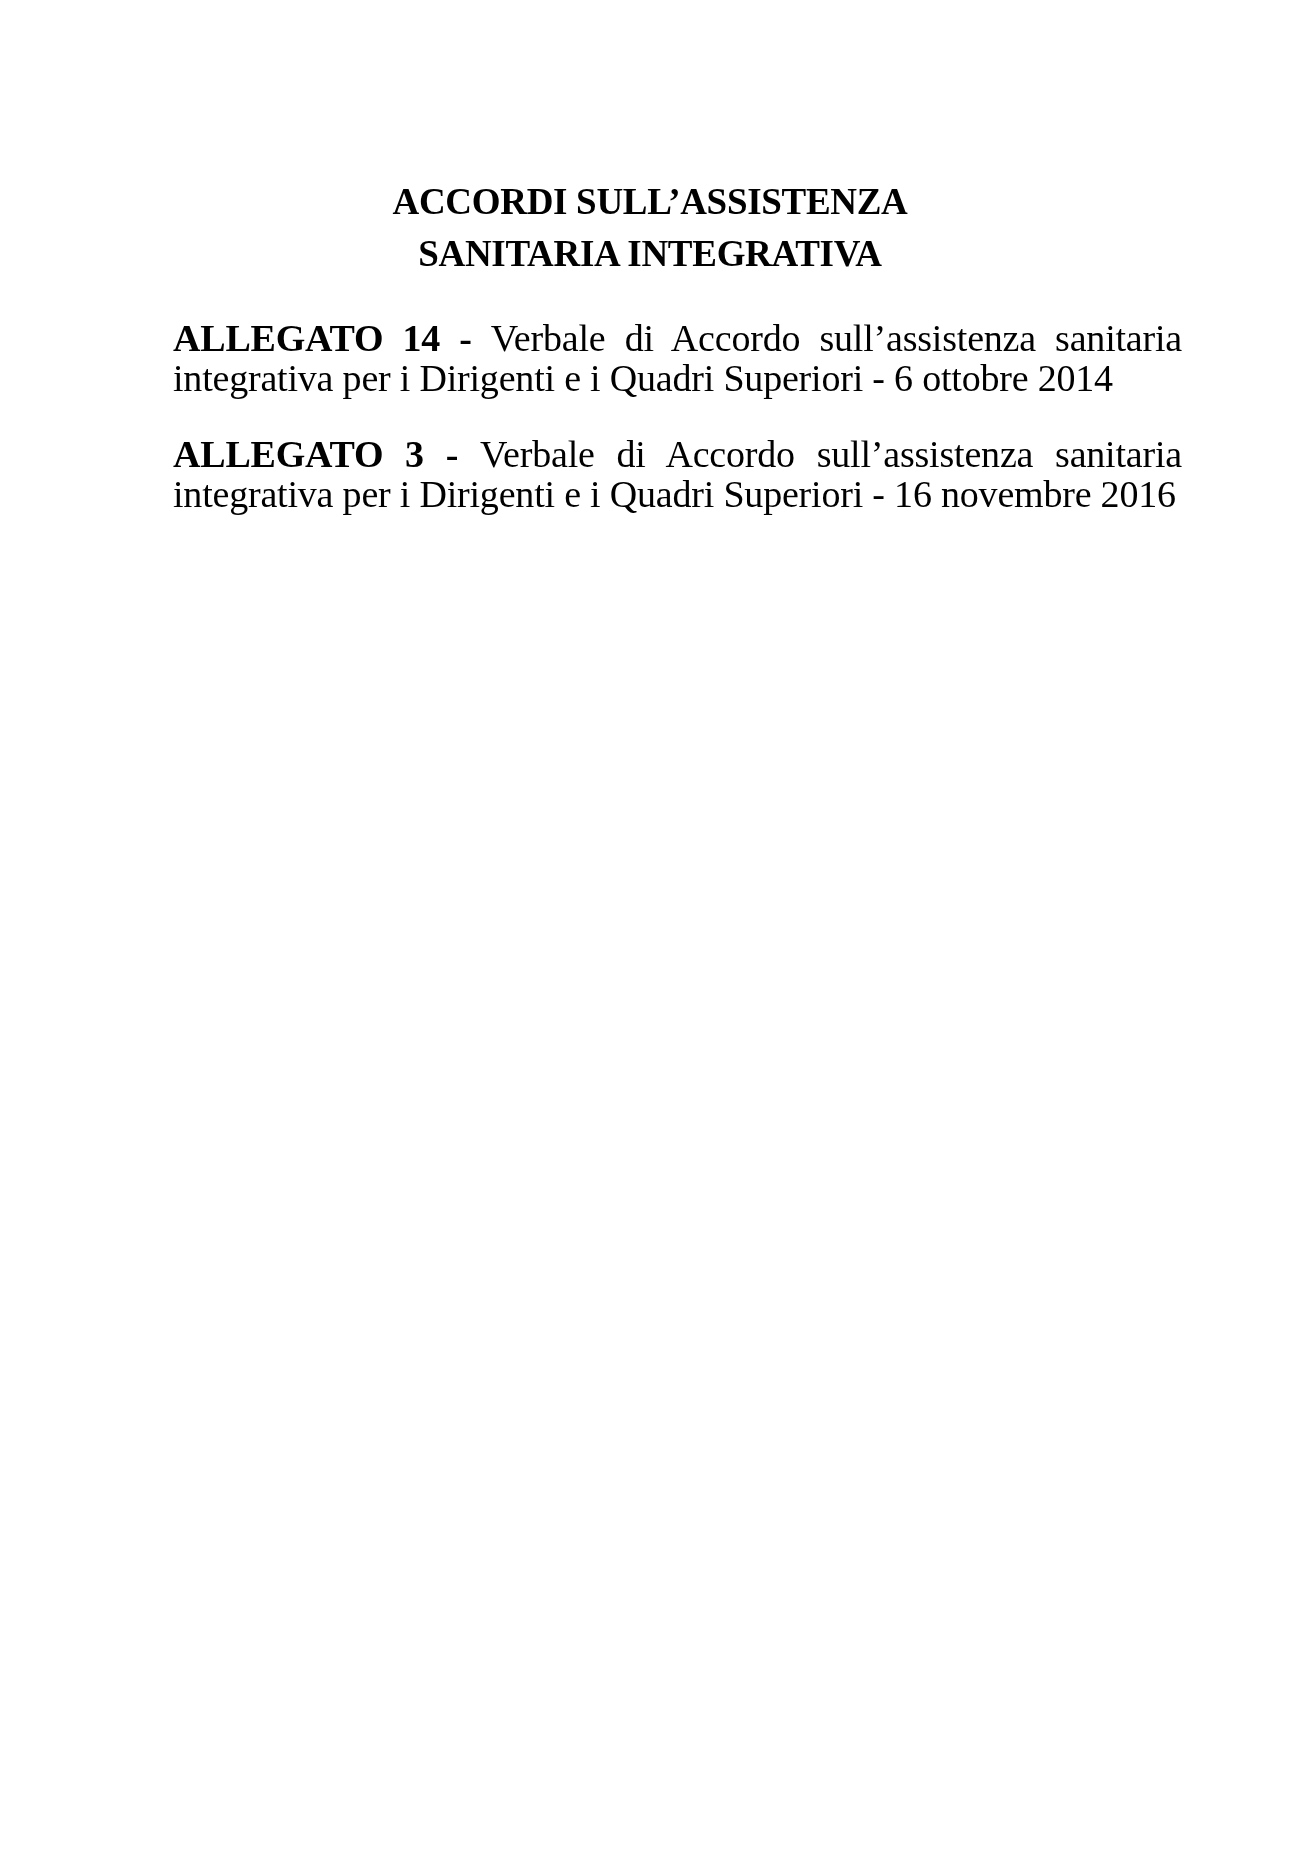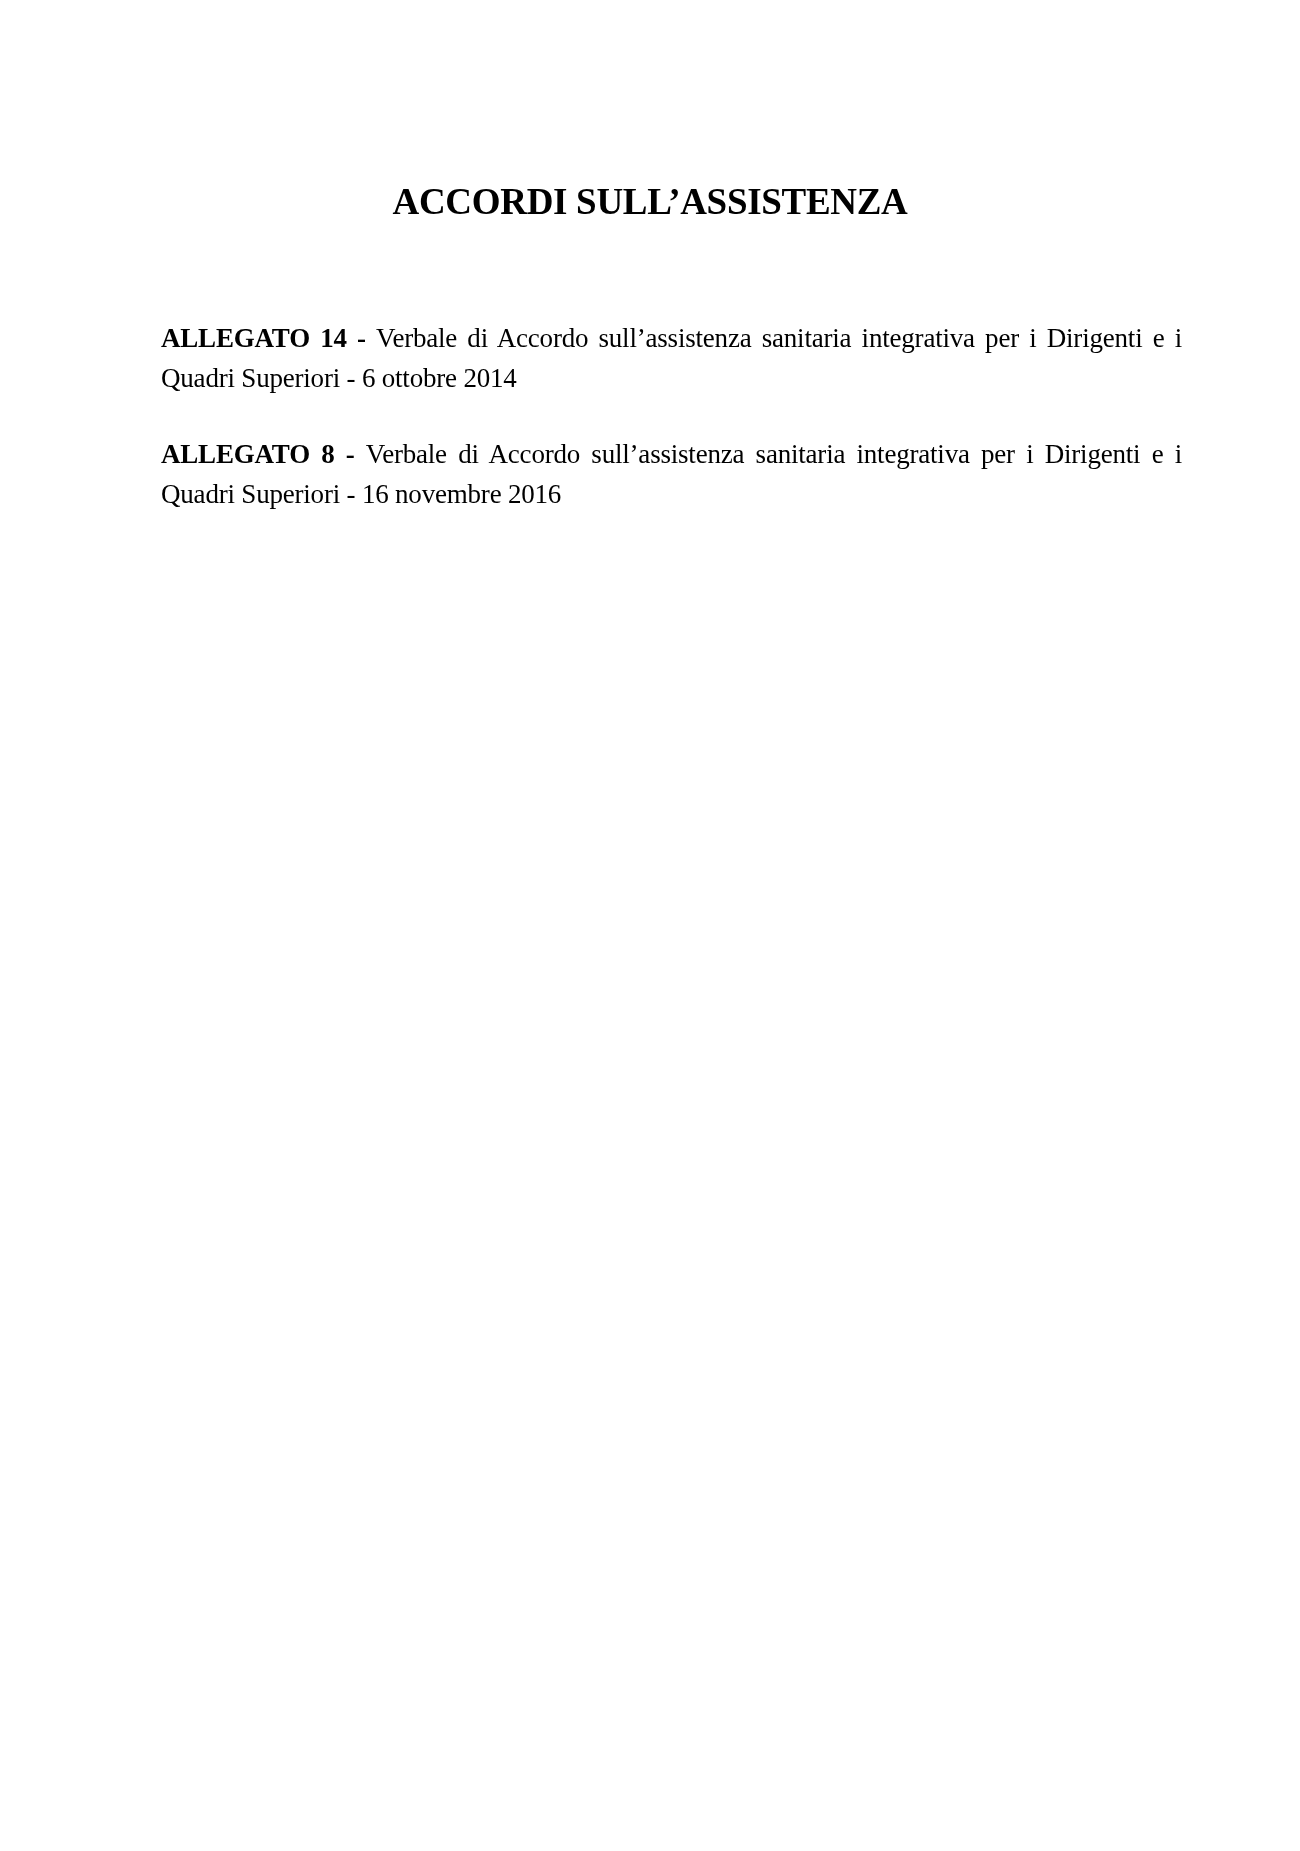--- a/index.html
+++ b/index.html
@@ -37,37 +37,38 @@
     .title-line {
       display: block;
     }
     .entries {
       position: absolute;
       left: 157px;
       width: 1025px;
       top: 318px;
     }
     .entry {
-      font-size: 27px;
+      font-size: 38px;
       line-height: 40px;
       text-align: justify;
-      margin: 0 0 36px 4px;
+      margin: 0 0 36px 16px;
       letter-spacing: -0.2px;
     }
     .entry-label {
       font-weight: bold;
     }
   </style>
 </head>
 <body>
 
 <div class="page">
   <div class="title-block">
     <span class="title-line">ACCORDI SULL’ASSISTENZA</span>
+    <span class="title-line">SANITARIA INTEGRATIVA</span>
   </div>
 
   <div class="entries">
     <p class="entry"><span class="entry-label">ALLEGATO 14</span><span class="entry-label"> - </span><span>Verbale di Accordo sull’assistenza sanitaria integrativa per i Dirigenti e i Quadri Superiori - 6 ottobre 2014</span></p>
 
-    <p class="entry"><span class="entry-label">ALLEGATO 8</span><span class="entry-label"> - </span><span>Verbale di Accordo sull’assistenza sanitaria integrativa per i Dirigenti e i Quadri Superiori - 16 novembre 2016</span></p>
+    <p class="entry"><span class="entry-label">ALLEGATO 3</span><span class="entry-label"> - </span><span>Verbale di Accordo sull’assistenza sanitaria integrativa per i Dirigenti e i Quadri Superiori - 16 novembre 2016</span></p>
 
   </div>
 </div>
 
 </body></html>

